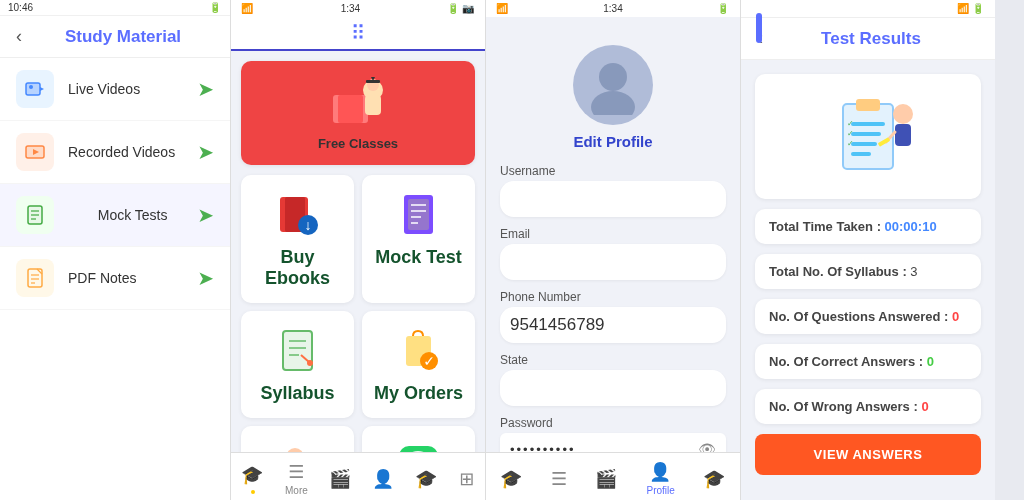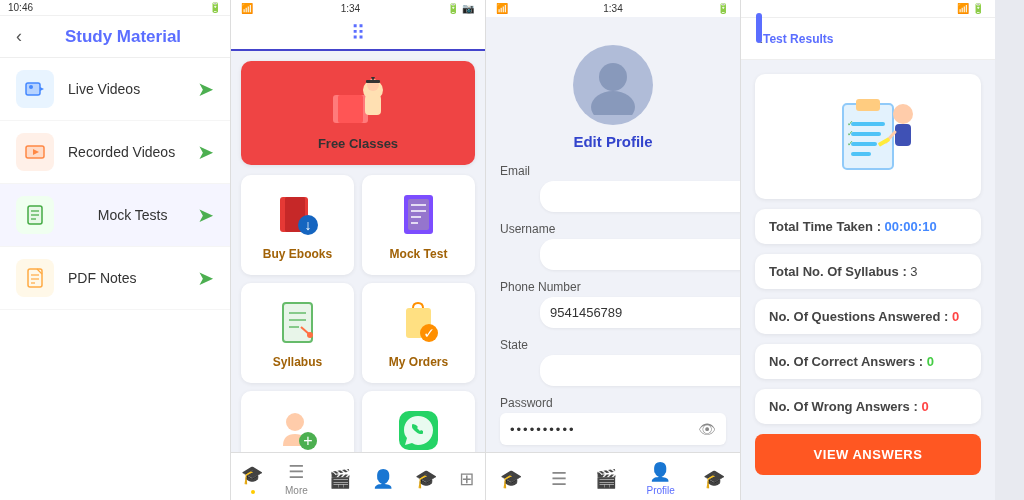--- a/index.html
+++ b/index.html
@@ -155,23 +155,23 @@
     .grid-item-icon {
       width: 50px;
       height: 50px;
       margin-bottom: 8px;
       display: flex;
       align-items: center;
       justify-content: center;
       font-size: 30px;
     }
     .grid-item-label {
-      font-size: 12px;
+      font-size: 18px;
       font-weight: 600;
-      color: #a16207;
+      color: #14532d;
       text-align: center;
     }
     .panel2-bottom-nav {
       background: #fff;
       display: flex;
       justify-content: space-around;
       align-items: center;
       padding: 8px 0 4px;
       border-top: 1px solid #ddd;
     }
@@ -239,25 +239,24 @@
       color: #555;
       margin-bottom: 3px;
       display: block;
     }
     .form-input {
       width: 100%;
       background: #fff;
       border: none;
       border-radius: 14px;
       padding: 8px 10px;
-      font-size: 13px;
+      font-size: 17px;
       color: #333;
       outline: none;
       box-shadow: 0 1px 3px rgba(0,0,0,0.06);
-      margin-left: 40px;
     }
     .form-input-password {
       display: flex;
       align-items: center;
       background: #fff;
       border-radius: 6px;
       box-shadow: 0 1px 3px rgba(0,0,0,0.06);
       padding: 8px 10px;
     }
     .form-input-password input {
@@ -302,24 +301,24 @@
     }
     .panel4-header {
       background: #fff;
       padding: 10px 16px;
       display: flex;
       align-items: center;
       border-bottom: 1px solid #eee;
     }
     .panel4-title {
       color: #5b6eff;
-      font-size: 12px;
+      font-size: 17px;
       font-weight: 600;
       flex: 1;
-      text-align: left;
+      text-align: center;
     }
     .panel4-content {
       flex: 1;
       overflow-y: auto;
       padding: 14px;
       display: flex;
       flex-direction: column;
       gap: 10px;
     }
     .result-illustration {
@@ -572,26 +571,26 @@
     <div class="avatar-container">
       <div class="avatar-circle">
         <svg width="60" height="60" viewBox="0 0 60 60">
           <circle cx="30" cy="22" r="14" fill="#8899bb"></circle>
           <ellipse cx="30" cy="52" rx="22" ry="16" fill="#8899bb"></ellipse>
         </svg>
       </div>
     </div>
     <div class="edit-profile-title">Edit Profile</div>
     <div class="form-field">
+      <span class="form-label">Username</span>
+      <input class="form-input" type="text" value="" style="">
+    </div>
+    <div class="form-field">
       <span class="form-label">Email</span>
       <input class="form-input" type="email" value="" style="">
-    </div>
-    <div class="form-field">
-      <span class="form-label">Username</span>
-      <input class="form-input" type="text" value="" style="">
     </div>
     <div class="form-field">
       <span class="form-label">Phone Number</span>
       <input class="form-input" type="tel" value="9541456789" style="">
     </div>
     <div class="form-field">
       <span class="form-label">State</span>
       <input class="form-input" type="text" value="" style="">
     </div>
     <div class="form-field">

